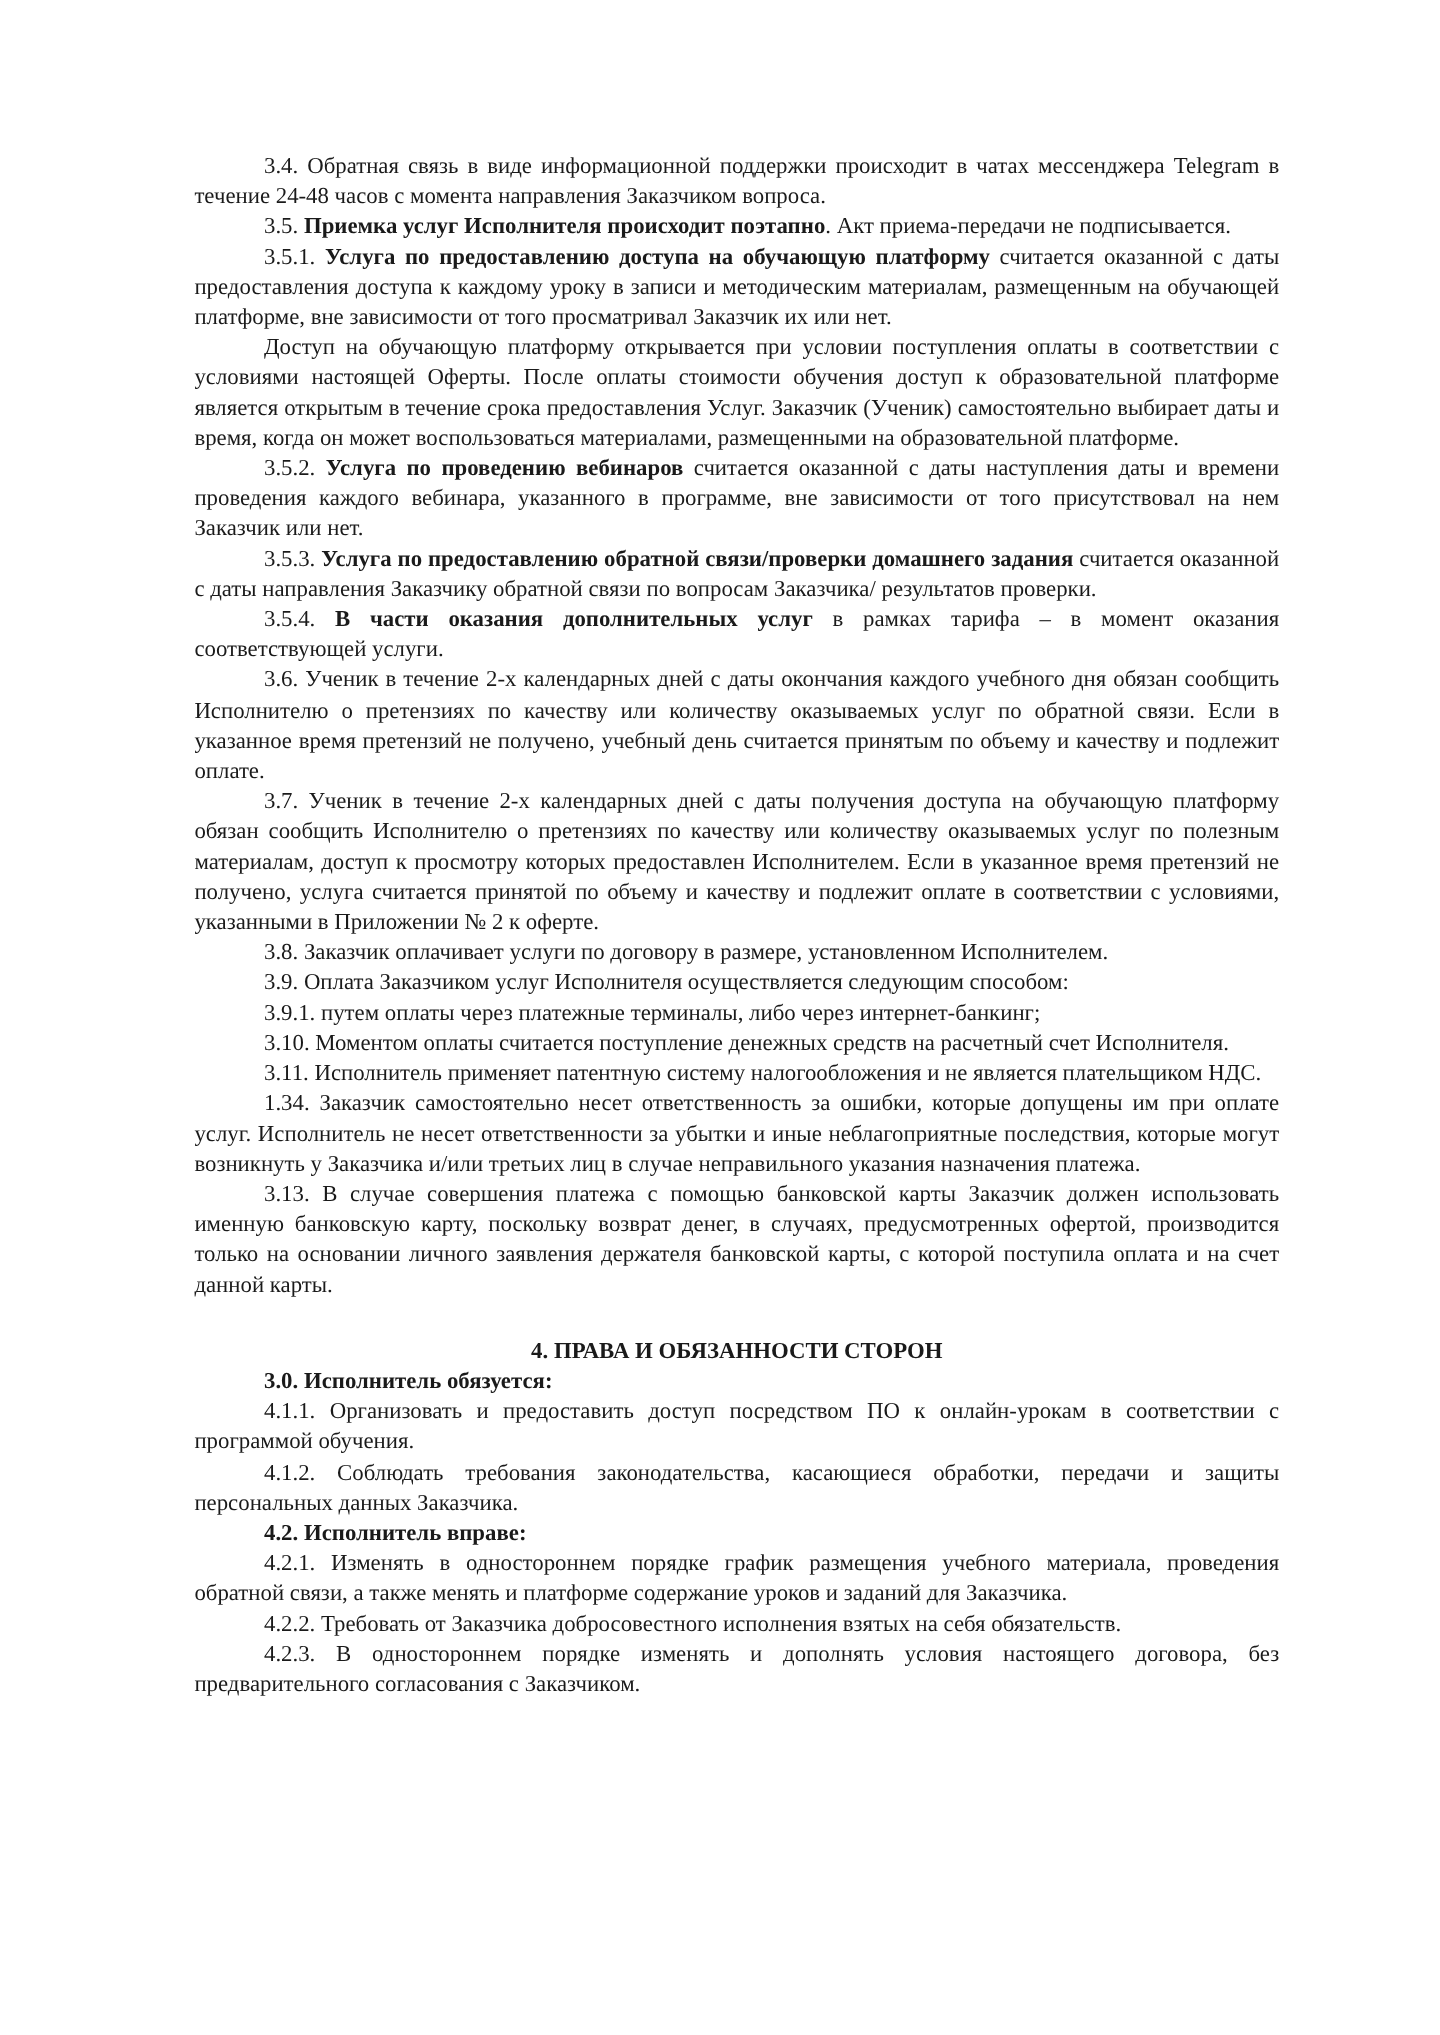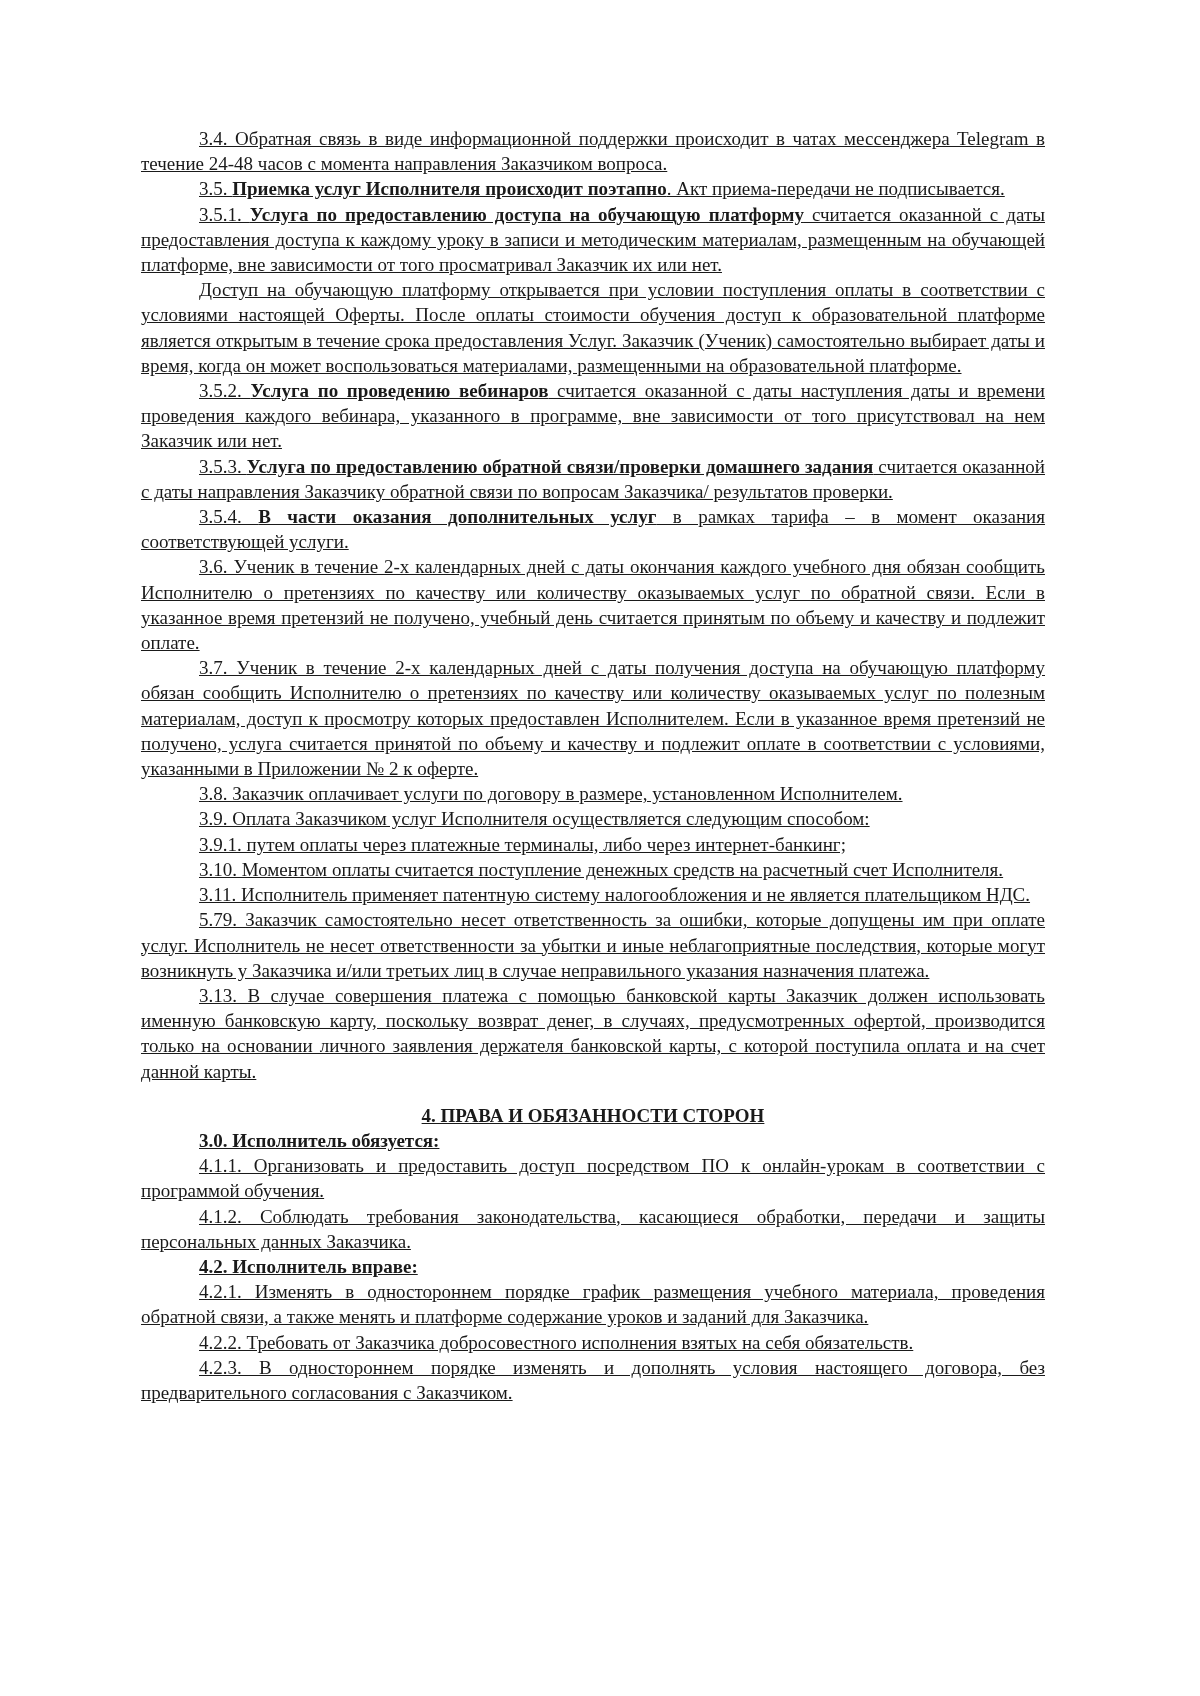--- a/index.html
+++ b/index.html
@@ -8,34 +8,33 @@
     position: relative;
     width: 1200px; height: 1696px;
     background: #ffffff;
     color: #1a1a1a;
     font-family: "Liberation Serif", serif;
     font-size: 19px;
     line-height: 25.2px;
   }
   .content {
     position: absolute;
-    left: 141px; top: 126px;
+    left: 162px; top: 126px;
     width: 904px;
-    text-decoration: underline;
   }
   p {
     margin: 0;
     text-align: justify;
     text-indent: 58px;
   }
   p.heading {
     text-align: center;
     text-indent: 0;
     font-weight: bold;
-    margin-top: 19px;
+    margin-top: 30px;
   }
   b { font-weight: bold; }
 </style>
 </head>
 <body>
 
 <div class="page">
   <div class="content" id="content">
       <p><span>3.4. Обратная связь в виде информационной поддержки происходит в чатах мессенджера Telegram в течение 24-48 часов с момента направления Заказчиком вопроса.</span></p>
       <p><span>3.5. </span><b>Приемка услуг Исполнителя происходит поэтапно</b><span>. Акт приема-передачи не подписывается.</span></p>
@@ -44,21 +43,21 @@
       <p><span>3.5.2. </span><b>Услуга по проведению вебинаров</b><span> считается оказанной с даты наступления даты и времени проведения каждого вебинара, указанного в программе, вне зависимости от того присутствовал на нем Заказчик или нет.</span></p>
       <p><span>3.5.3. </span><b>Услуга по предоставлению обратной связи/проверки домашнего задания</b><span> считается оказанной с даты направления Заказчику обратной связи по вопросам Заказчика/ результатов проверки.</span></p>
       <p><span>3.5.4. </span><b>В части оказания дополнительных услуг</b><span> в рамках тарифа – в момент оказания соответствующей услуги.</span></p>
       <p><span>3.6. Ученик в течение 2-х календарных дней с даты окончания каждого учебного дня обязан сообщить Исполнителю о претензиях по качеству или количеству оказываемых услуг по обратной связи. Если в указанное время претензий не получено, учебный день считается принятым по объему и качеству и подлежит оплате.</span></p>
       <p><span>3.7. Ученик в течение 2-х календарных дней с даты получения доступа на обучающую платформу обязан сообщить Исполнителю о претензиях по качеству или количеству оказываемых услуг по полезным материалам, доступ к просмотру которых предоставлен Исполнителем. Если в указанное время претензий не получено, услуга считается принятой по объему и качеству и подлежит оплате в соответствии с условиями, указанными в Приложении № 2 к оферте.</span></p>
       <p><span>3.8. Заказчик оплачивает услуги по договору в размере, установленном Исполнителем.</span></p>
       <p><span>3.9. Оплата Заказчиком услуг Исполнителя осуществляется следующим способом:</span></p>
       <p><span>3.9.1. путем оплаты через платежные терминалы, либо через интернет-банкинг;</span></p>
       <p><span>3.10. Моментом оплаты считается поступление денежных средств на расчетный счет Исполнителя.</span></p>
       <p><span>3.11. Исполнитель применяет патентную систему налогообложения и не является плательщиком НДС.</span></p>
-      <p><span>5.79. Заказчик самостоятельно несет ответственность за ошибки, которые допущены им при оплате услуг. Исполнитель не несет ответственности за убытки и иные неблагоприятные последствия, которые могут возникнуть у Заказчика и/или третьих лиц в случае неправильного указания назначения платежа.</span></p>
+      <p><span>1.34. Заказчик самостоятельно несет ответственность за ошибки, которые допущены им при оплате услуг. Исполнитель не несет ответственности за убытки и иные неблагоприятные последствия, которые могут возникнуть у Заказчика и/или третьих лиц в случае неправильного указания назначения платежа.</span></p>
       <p><span>3.13. В случае совершения платежа с помощью банковской карты Заказчик должен использовать именную банковскую карту, поскольку возврат денег, в случаях, предусмотренных офертой, производится только на основании личного заявления держателя банковской карты, с которой поступила оплата и на счет данной карты.</span></p>
       <p class="heading"><span>4. ПРАВА И ОБЯЗАННОСТИ СТОРОН</span></p>
       <p><b>3.0. Исполнитель обязуется:</b></p>
       <p><span>4.1.1. Организовать и предоставить доступ посредством ПО к онлайн-урокам в соответствии с программой обучения.</span></p>
       <p><span>4.1.2. Соблюдать требования законодательства, касающиеся обработки, передачи и защиты персональных данных Заказчика.</span></p>
       <p><b>4.2. Исполнитель вправе:</b></p>
       <p><span>4.2.1. Изменять в одностороннем порядке график размещения учебного материала, проведения обратной связи, а также менять и платформе содержание уроков и заданий для Заказчика.</span></p>
       <p><span>4.2.2. Требовать от Заказчика добросовестного исполнения взятых на себя обязательств.</span></p>
       <p><span>4.2.3. В одностороннем порядке изменять и дополнять условия настоящего договора, без предварительного согласования с Заказчиком.</span></p>
     </div>

